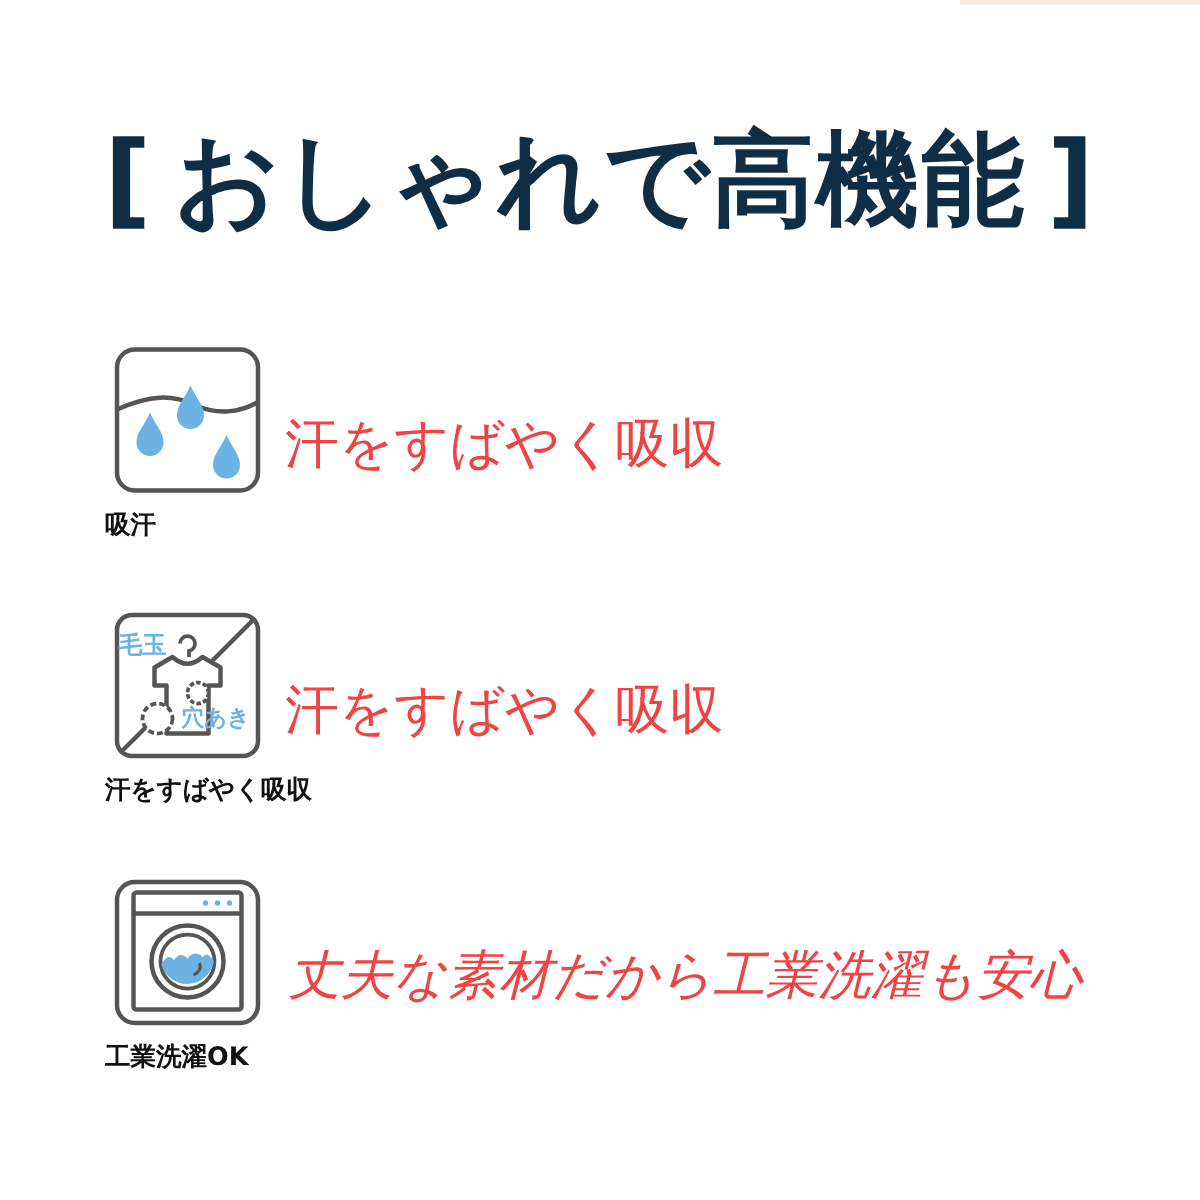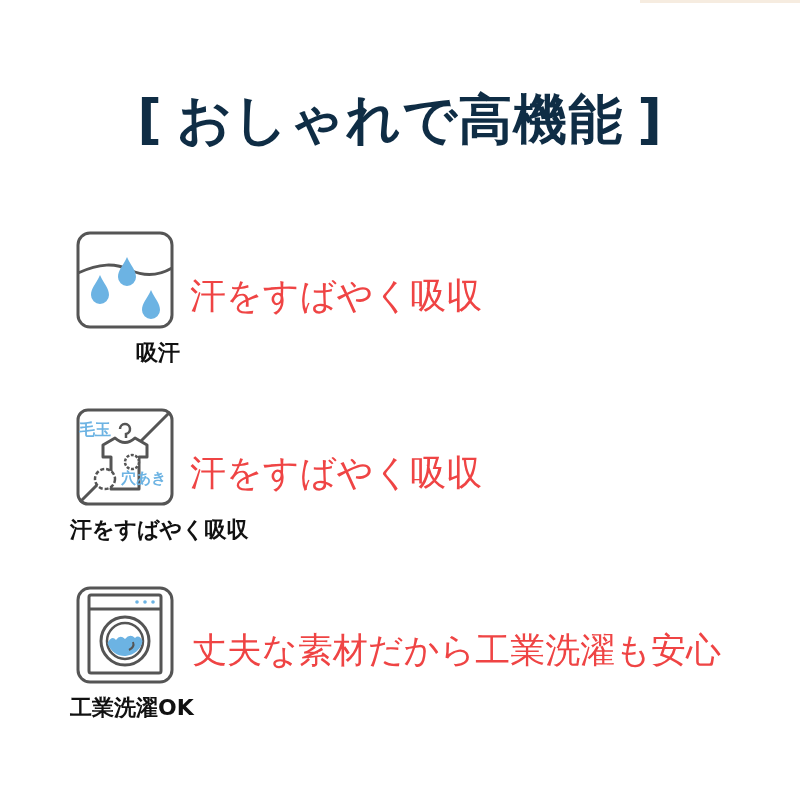--- a/index.html
+++ b/index.html
@@ -5,41 +5,41 @@
   html, body { margin:0; padding:0; }
   body {
     width:800px; height:800px; background:#ffffff; position:relative; overflow:hidden;
     font-family:"DejaVu Sans", sans-serif; color:#111;
   }
   .top-strip {
     position:absolute; left:640px; top:0; width:160px; height:3px; background:#f6ece0;
   }
   .title {
     position:absolute; left:0; top:70px; width:800px; text-align:center;
-    font-size:54px; font-weight:bold; color:#0f2d45; letter-spacing:1px;
+    font-size:69px; font-weight:bold; color:#0f2d45; letter-spacing:1px;
     line-height:100px; white-space:nowrap;
   }
   .title .br { font-weight:bold; margin:0 14px; }
   .feature { position:absolute; left:70px; width:720px; height:150px; }
   .icon-box {
     position:absolute; left:5px; top:0; width:100px; height:100px;
   }
   .icon-box svg { width:100px; height:100px; display:block; }
   .icon-label {
-    position:absolute; left:0; top:108px; width:110px; text-align:right;
-    font-size:22px; font-weight:bold; color:#111; white-space:nowrap;
+    position:absolute; left:0; top:108px; width:110px; text-align:left;
+    font-size:17px; font-weight:bold; color:#111; white-space:nowrap;
   }
   .feature-text {
     position:absolute; left:120px; top:42px; font-size:36px; color:#ef4444;
     white-space:nowrap; letter-spacing:0px;
   }
   .f1 { top:230px; }
   .f2 { top:407px; }
   .f3 { top:585px; }
-  .f3 .feature-text { left:122px; font-size:35px; }
+  .f3 .feature-text { left:122px; font-size:35px;font-style:italic; }
 </style>
 </head>
 <body>
 
 <div class="top-strip"></div>
 
 <div class="title">
   <span class="br">[</span><span>おしゃれで高機能</span><span class="br">]</span>
 </div>
 

